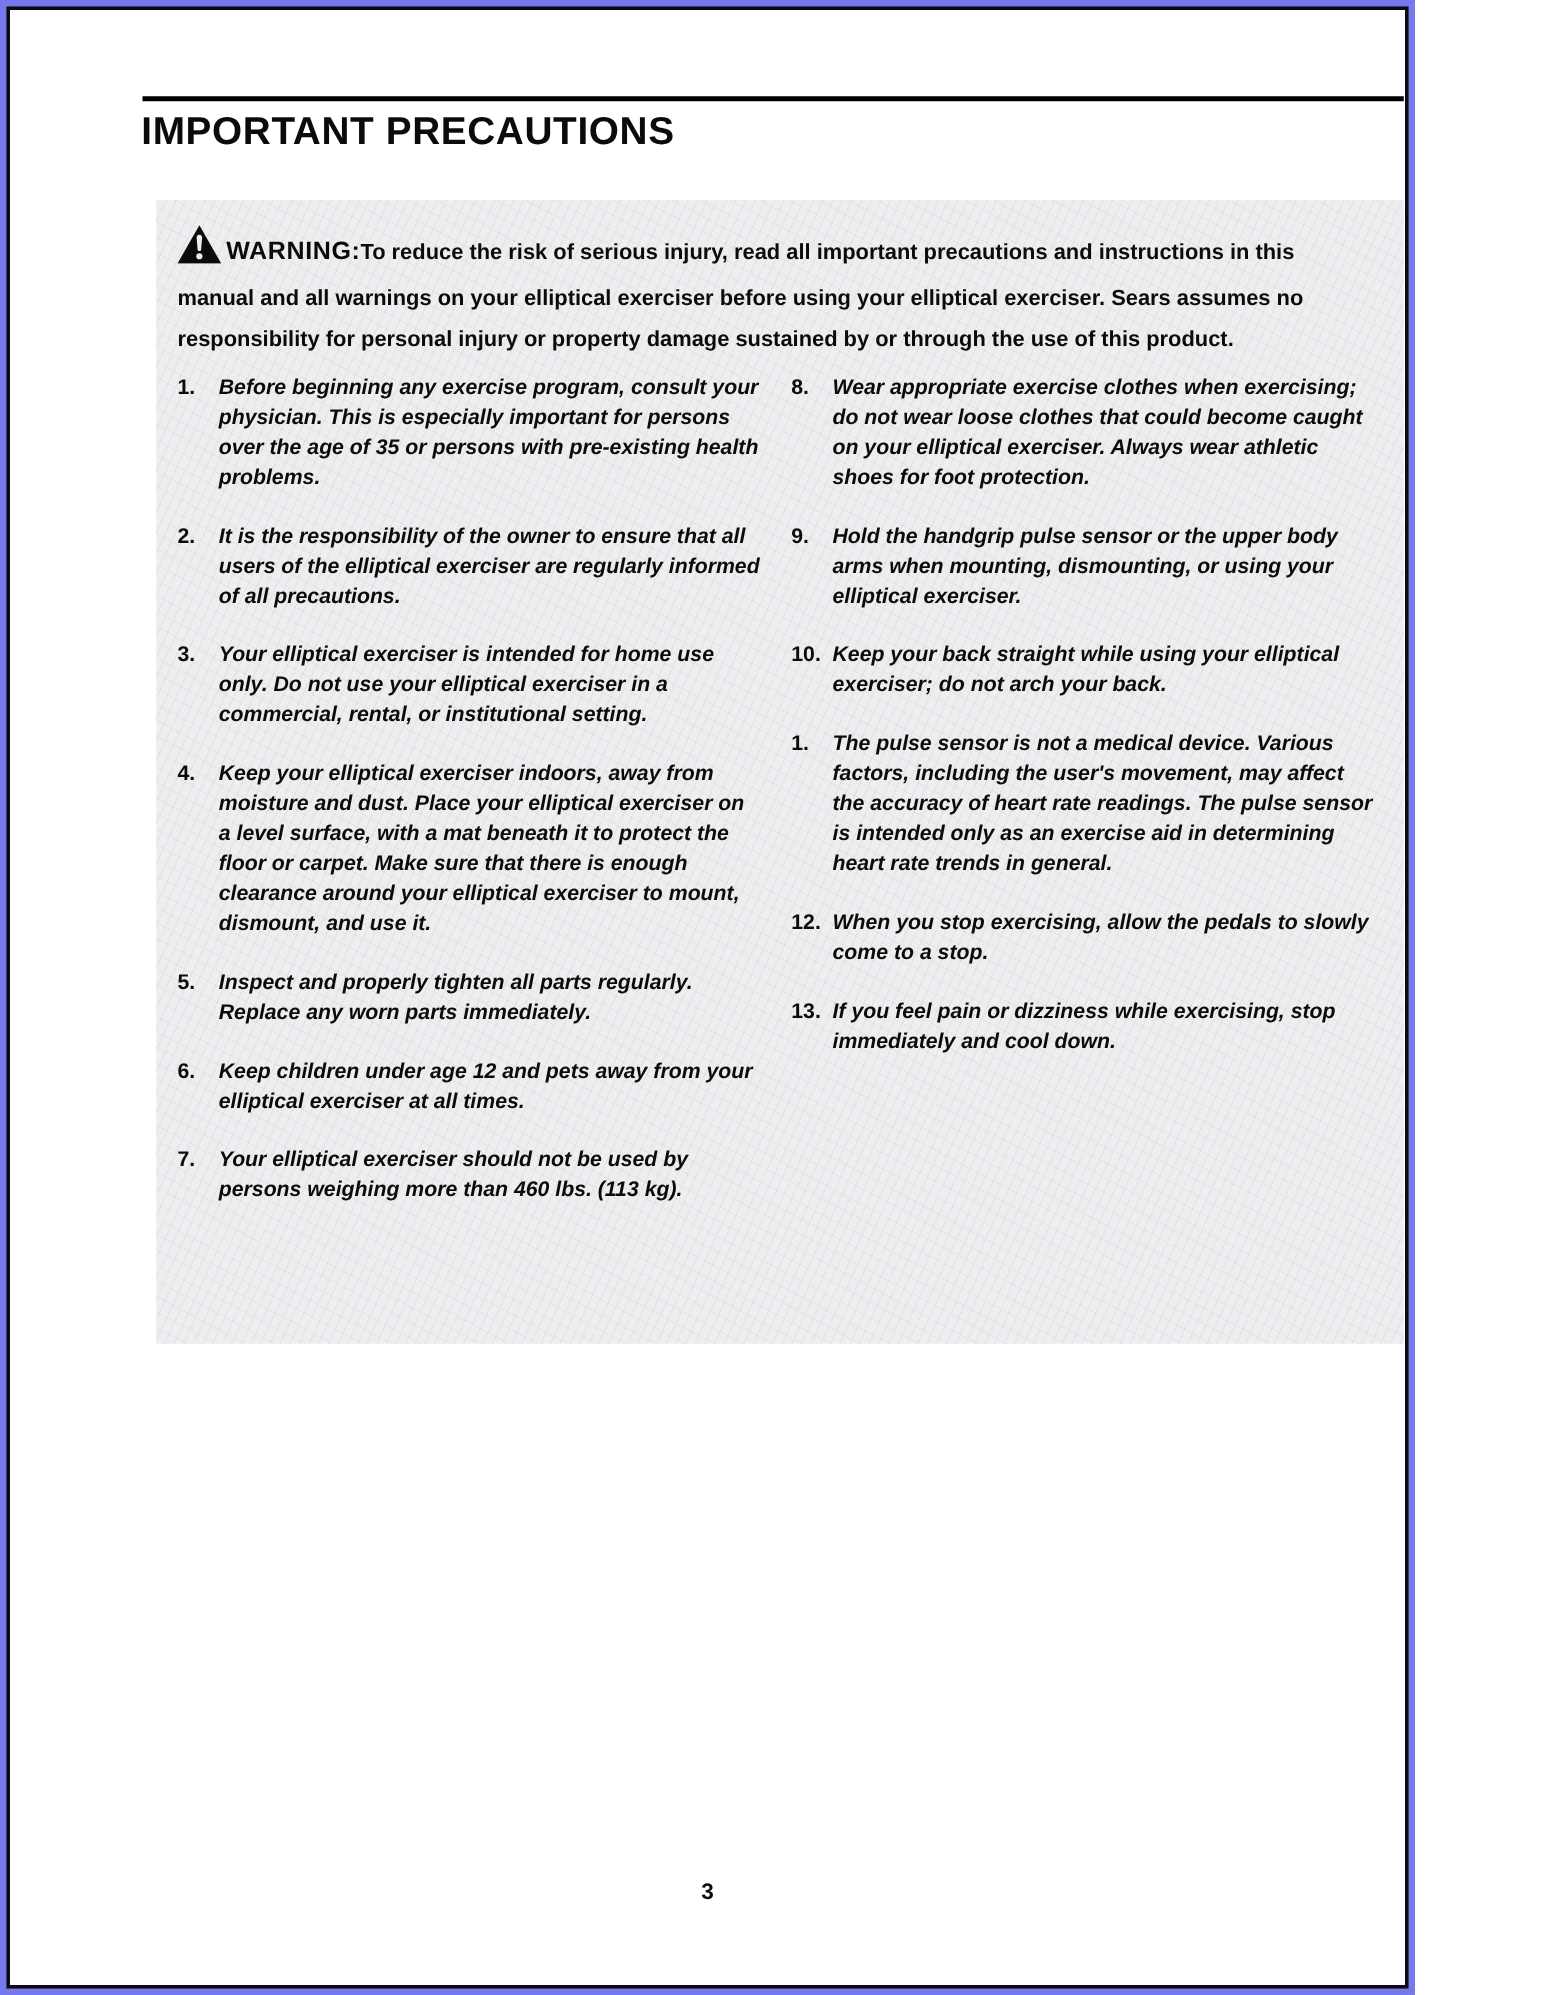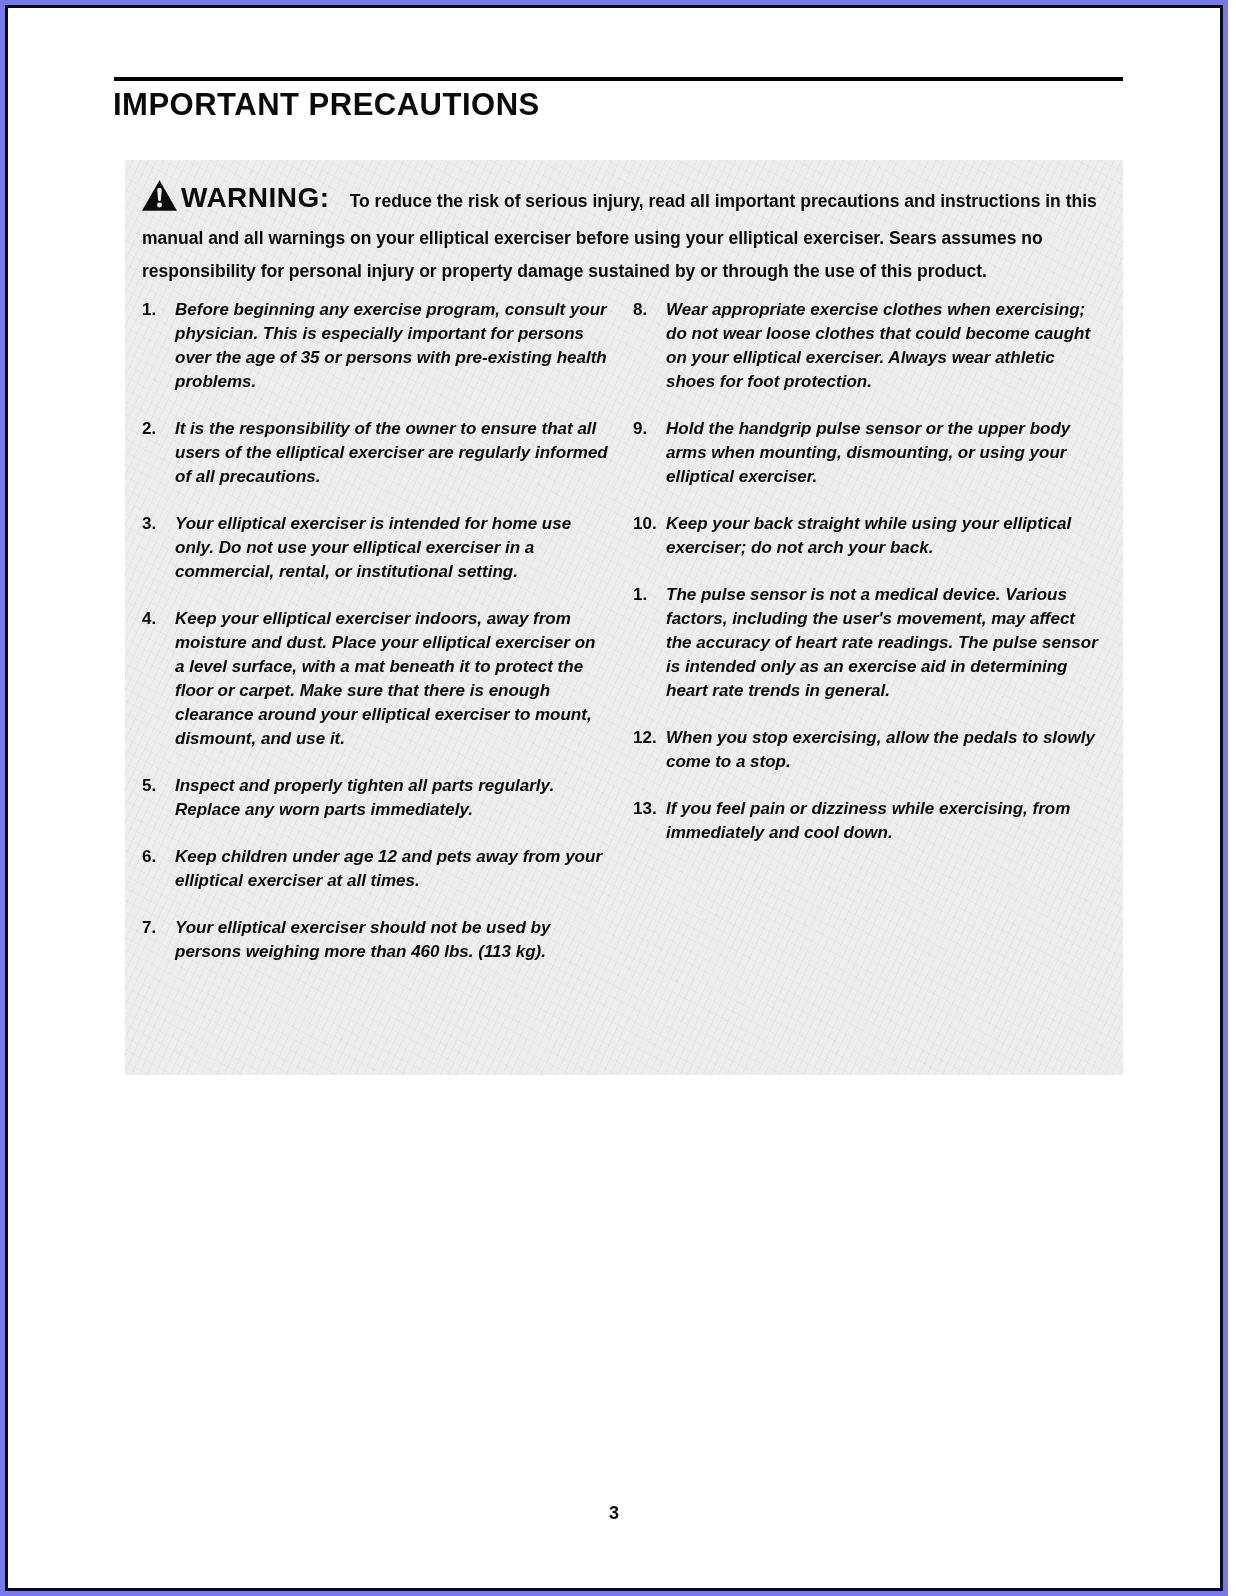--- a/index.html
+++ b/index.html
@@ -1,19 +1,19 @@
 <!DOCTYPE html>
 <html><head>
 <meta charset="utf-8">
 <style>
   * { margin:0; padding:0; box-sizing:border-box; }
   html,body { background:#ffffff; }
   .page {
     position:relative;
-    width:1228px; height:1596px;
+    width:1132px; height:1596px;
     background:#ffffff;
     font-family:"Liberation Sans", sans-serif;
     color:#0b0b0b;
     overflow:hidden;
   }
   .outer-frame {
     position:absolute; inset:0;
     border:5px solid #7678ee;
     pointer-events:none;
   }
@@ -41,22 +41,22 @@
     padding:20px 22px 0 17px;
   }
   .warning-head {
     font-size:17.5px; font-weight:700; line-height:33px;
     color:#0b0b0b;
   }
   .warning-icon {
     display:inline-block; vertical-align:-4px; margin-right:4px;
   }
   .warning-label {
-    font-size:28px; font-weight:700; letter-spacing:0.5px;
-    margin-right:20px;
+    font-size:20px; font-weight:700; letter-spacing:0.5px;
+    margin-right:0;
   }
   .columns {
     display:flex; gap:24px; margin-top:10px; margin-left:0;
   }
   .col { width:467px; }
   .p-item {
     display:flex; margin-bottom:23px;
     font-size:17px; font-weight:700; line-height:24px;
   }
   .p-num { width:33px; flex:0 0 33px; }
@@ -135,20 +135,20 @@
         <div class="p-item">
           <span class="p-num">1.</span>
           <span class="p-txt">The pulse sensor is not a medical device. Various factors, including the user's movement, may affect the accuracy of heart rate readings. The pulse sensor is intended only as an exercise aid in determining heart rate trends in general.</span>
         </div>
         <div class="p-item">
           <span class="p-num">12.</span>
           <span class="p-txt">When you stop exercising, allow the pedals to slowly come to a stop.</span>
         </div>
         <div class="p-item">
           <span class="p-num">13.</span>
-          <span class="p-txt">If you feel pain or dizziness while exercising, from immediately and cool down.</span>
+          <span class="p-txt">If you feel pain or dizziness while exercising, stop immediately and cool down.</span>
         </div>
       </div>
     </div>
   </div>
 
   <div class="page-number">3</div>
 </div>
 
 </body></html>

